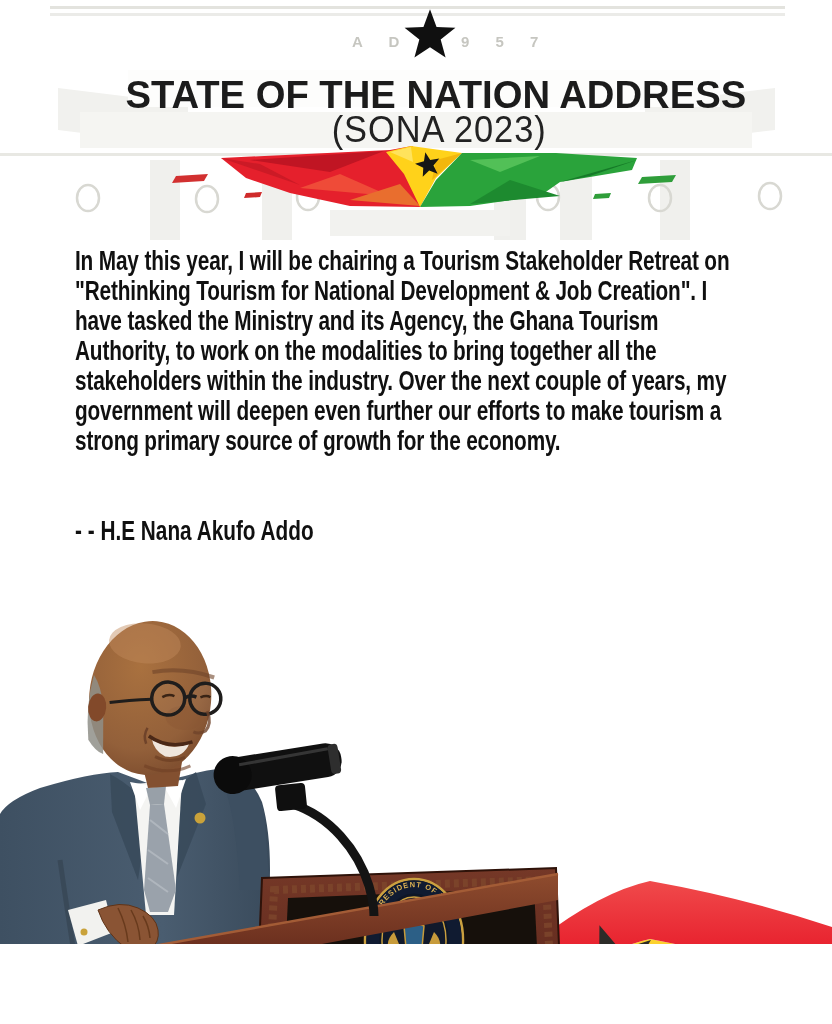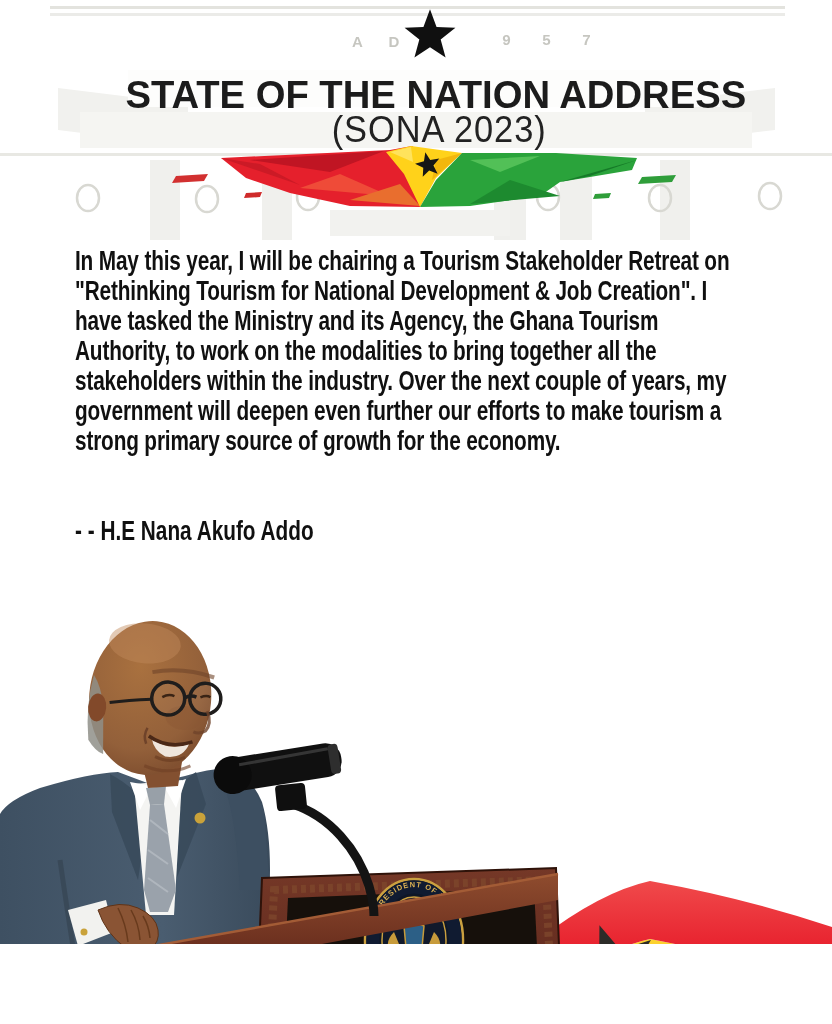--- a/index.html
+++ b/index.html
@@ -6,21 +6,21 @@
   .canvas{position:relative;width:832px;height:944px;background:#ffffff;overflow:hidden;
           font-family:"Liberation Sans",sans-serif;}
   
   .rail{position:absolute;background:#e3e3de;}
   .pediment{position:absolute;background:#f1f1ee;}
   .col{position:absolute;background:#ededea;opacity:.85;}
   .base{position:absolute;background:#f2f2ef;}
   
   .title-strip{position:absolute;left:128px;top:70px;width:592px;height:37px;background:#fdfdfc;}
   .era{position:absolute;top:33px;font-size:15px;font-weight:bold;letter-spacing:11px;color:#c6c6c0;}
-  .era-l{left:352px;} .era-r{left:502px;font-family:Liberation Mono, monospace;}
+  .era-l{left:352px;} .era-r{left:461px;}
   .hdr-star{position:absolute;left:402px;top:6px;width:56px;height:56px;}
   .title{position:absolute;top:73px;left:0;width:832px;padding-left:20px;text-align:center;
          font-size:39px;font-weight:800;color:#1c1c1c;letter-spacing:0;transform:scaleX(.98);}
   .subtitle{position:absolute;top:109px;left:0;width:832px;padding-left:24px;text-align:center;
          font-size:37px;font-weight:400;color:#222;letter-spacing:1px;transform:scaleX(.93);}
   .ribbon{position:absolute;left:0;top:140px;}
   
   .quote{position:absolute;left:75px;top:246px;width:872px;font-size:27px;line-height:30px;
          font-weight:700;color:#101010;letter-spacing:-.2px;
          transform:scaleX(.77);transform-origin:0 0;}

